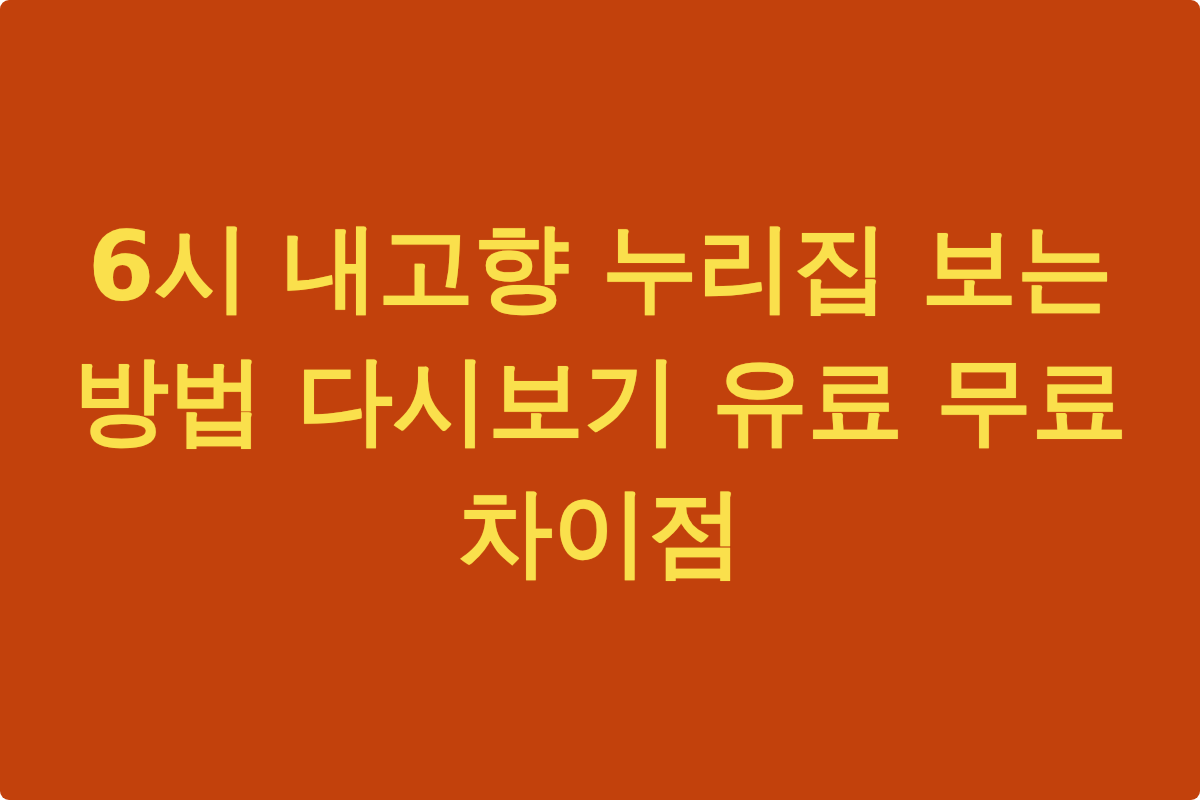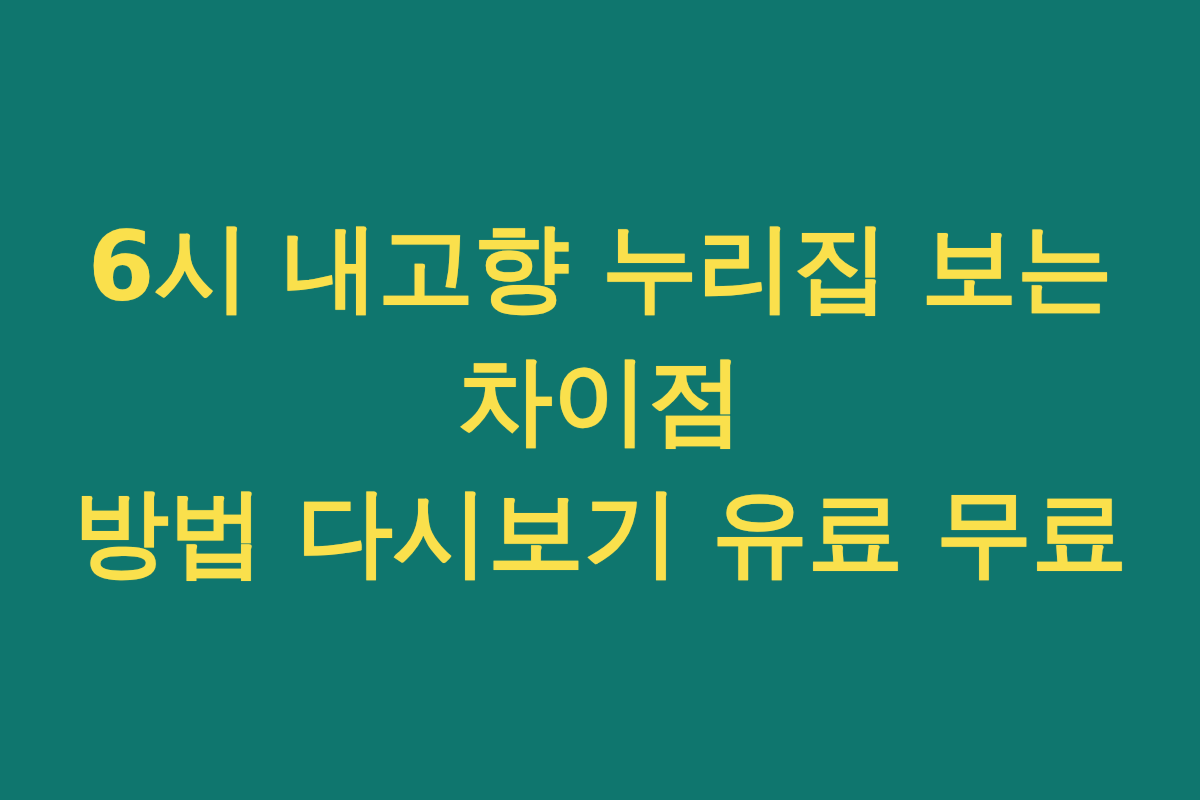--- a/index.html
+++ b/index.html
@@ -37,21 +37,21 @@
     text-shadow: 0 0 1px rgba(250,224,76,0.55);
   }
   #title-block .line {
     display: block;
     white-space: nowrap;
   }
 </style>
 </head>
 <body>
 
-<div id="canvas" style="background: #0f766e;">
+<div id="canvas" style="background: #c2410c; border-radius: 9px;">
 
   <div id="title-block" style="color: rgb(250, 224, 76);">
     <span class="line">6시 내고향 누리집 보는</span>
+    <span class="line">방법 다시보기 유료 무료</span>
     <span class="line">차이점</span>
-    <span class="line">방법 다시보기 유료 무료</span>
   </div>
 
 </div>
 
 </body></html>

